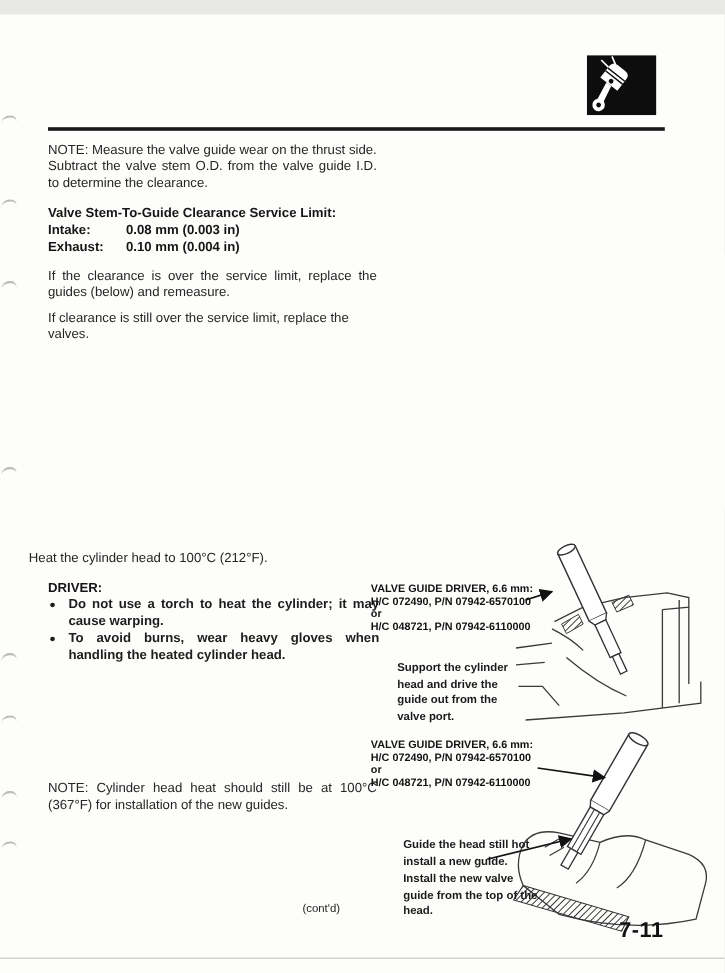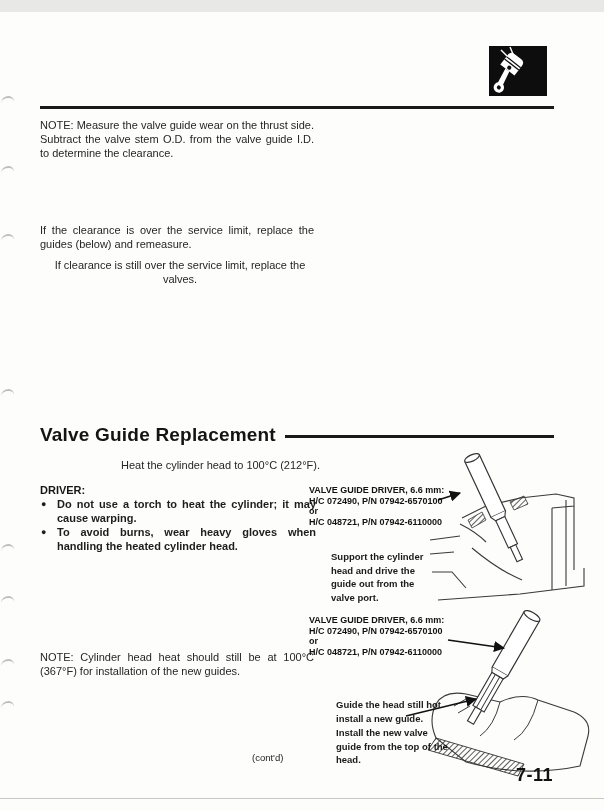--- a/index.html
+++ b/index.html
@@ -60,30 +60,35 @@
       </g>
       <line x1="12" y1="4" x2="18" y2="10" stroke="#ffffff" stroke-width="1.4"></line>
       <line x1="21" y1="1" x2="24" y2="8" stroke="#ffffff" stroke-width="1.4"></line>
     </svg>
   </div>
 
   <div class="abs toprule" style="left:40px;top:94px;width:514px;height:3px"></div>
 
   <div class="abs body" style="left:40px;top:106px;width:274px">NOTE: Measure the valve guide wear on the thrust side. Subtract the valve stem O.D. from the valve guide I.D. to determine the clearance.</div>
 
+  <div class="abs specblock" style="left:40px;top:159px;width:280px">
+    <div>Valve Stem-To-Guide Clearance Service Limit:</div>
+    <div class="spec-row">
+      <span class="lbl">Intake:</span><span>0.08 mm (0.003 in)</span>
+    </div>
+    <div class="spec-row">
+      <span class="lbl">Exhaust:</span><span>0.10 mm (0.004 in)</span>
+    </div>
+  </div>
 
   <div class="abs body" style="left:40px;top:211px;width:274px">If the clearance is over the service limit, replace the guides (below) and remeasure.</div>
-  <div class="abs body" style="left:40px;top:246px;width:280px;text-align:center">If clearance is still over the service limit, replace the valves.</div>
+  <div class="abs body" style="left:40px;top:246px;width:280px;text-align:left">If clearance is still over the service limit, replace the valves.</div>
 
-  <div class="abs h1row" style="left:40px;top:412px">
-    <span class="htext">Valve Guide Replacement</span>
-    <span class="hrule"></span>
-  </div>
 
-  <div class="abs body" style="left:40px;top:446px;width:280px;text-align:right">Heat the cylinder head to 100°C (212°F).</div>
+  <div class="abs body" style="left:24px;top:446px;width:280px;text-align:left">Heat the cylinder head to 100°C (212°F).</div>
 
   <div class="abs" style="left:40px;top:471px;width:276px">
     <div class="caution-title">DRIVER:</div>
     <div class="bullet-row">Do not use a torch to heat the cylinder; it may cause warping.</div>
     <div class="bullet-row">To avoid burns, wear heavy gloves when handling the heated cylinder head.</div>
   </div>
 
   <div class="abs body" style="left:40px;top:638px;width:274px">NOTE: Cylinder head heat should still be at 100°C (367°F) for installation of the new guides.</div>
 
   <div class="abs tool" style="left:309px;top:473px;width:162px">

